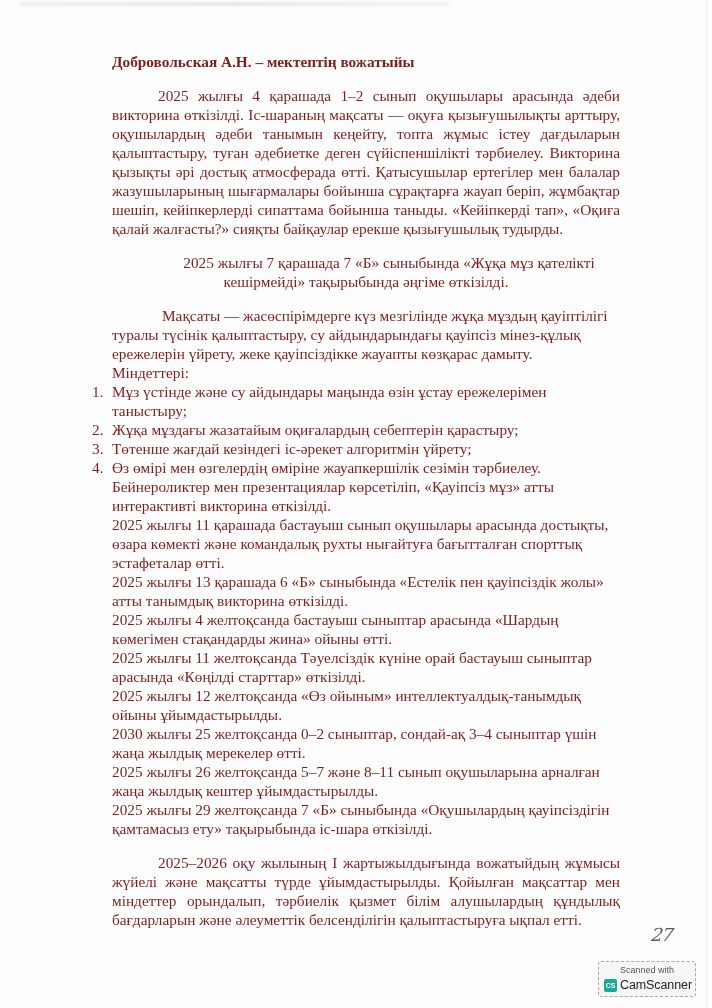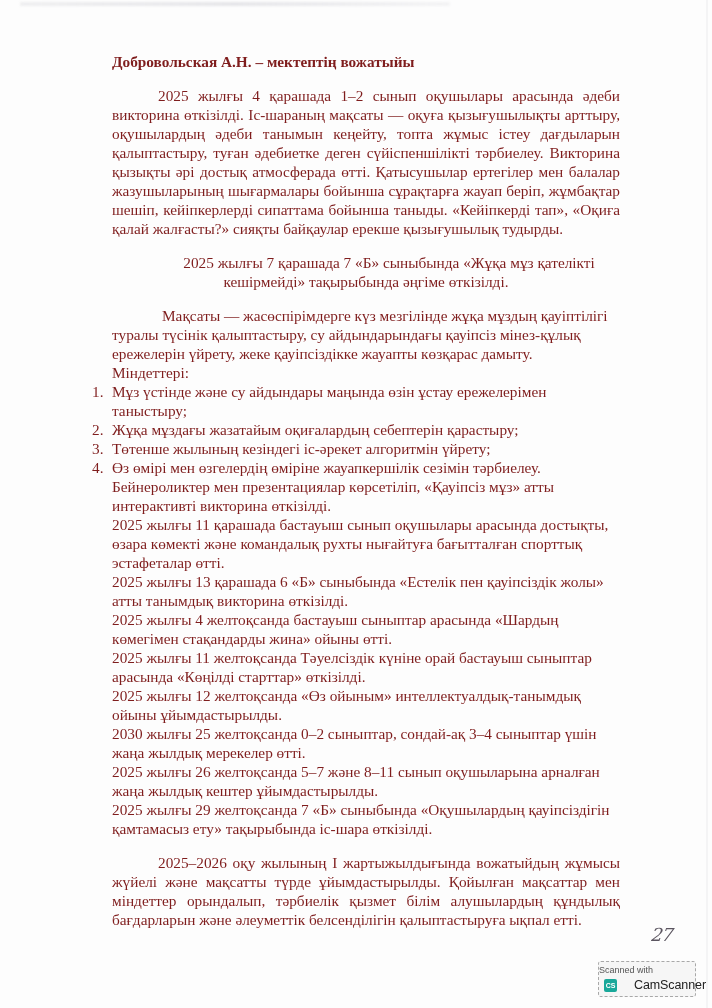--- a/index.html
+++ b/index.html
@@ -97,31 +97,31 @@
       border: 1px dashed #a8a8a8;
       border-radius: 3px;
       background: #f6f6f6;
       font-family: "Liberation Sans", sans-serif;
     }
     .cs-scanned {
       position: absolute;
       top: 3px;
       left: 0;
       width: 100%;
-      text-align: left;
+      text-align: center;
       font-size: 9px;
       color: #555;
     }
     .cs-row {
       position: absolute;
       top: 16px;
       left: 5px;
       display: flex;
       align-items: center;
-      gap: 17px;
+      gap: 3px;
     }
     .cs-logo {
       width: 13px;
       height: 13px;
       background: #19a89a;
       border-radius: 2px;
       color: #fff;
       font-size: 7px;
       font-weight: bold;
       line-height: 13px;
@@ -141,21 +141,21 @@
 
 <div class="page">
   <p class="heading">Добровольская А.Н. – мектептің вожатыйы</p>
   <p class="indent-p">2025 жылғы 4 қарашада 1–2 сынып оқушылары арасында әдеби викторина өткізілді. Іс-шараның мақсаты — оқуға қызығушылықты арттыру, оқушылардың әдеби танымын кеңейту, топта жұмыс істеу дағдыларын қалыптастыру, туған әдебиетке деген сүйіспеншілікті тәрбиелеу. Викторина қызықты әрі достық атмосферада өтті. Қатысушылар ертегілер мен балалар жазушыларының шығармалары бойынша сұрақтарға жауап беріп, жұмбақтар шешіп, кейіпкерлерді сипаттама бойынша таныды. «Кейіпкерді тап», «Оқиға қалай жалғасты?» сияқты байқаулар ерекше қызығушылық тудырды.</p>
   <p class="indent-p nojust">2025 жылғы 7 қарашада 7 «Б» сыныбында «Жұқа мұз қателікті кешірмейді» тақырыбында әңгіме өткізілді.</p>
   <p class="indent-p deep">Мақсаты — жасөспірімдерге күз мезгілінде жұқа мұздың қауіптілігі туралы түсінік қалыптастыру, су айдындарындағы қауіпсіз мінез-құлық ережелерін үйрету, жеке қауіпсіздікке жауапты көзқарас дамыту.</p>
   <p class="para">Міндеттері:</p>
   <ol class="tasks">
     <li><span class="num">1.</span><span>Мұз үстінде және су айдындары маңында өзін ұстау ережелерімен таныстыру;</span></li>
     <li><span class="num">2.</span><span>Жұқа мұздағы жазатайым оқиғалардың себептерін қарастыру;</span></li>
-    <li><span class="num">3.</span><span>Төтенше жылының кезіндегі іс-әрекет алгоритмін үйрету;</span></li>
+    <li><span class="num">3.</span><span>Төтенше жағдай кезіндегі іс-әрекет алгоритмін үйрету;</span></li>
     <li><span class="num">4.</span><span>Өз өмірі мен өзгелердің өміріне жауапкершілік сезімін тәрбиелеу.</span></li>
   </ol>
   <p class="para">Бейнероликтер мен презентациялар көрсетіліп, «Қауіпсіз мұз» атты интерактивті викторина өткізілді.</p>
   <p class="para">2025 жылғы 11 қарашада бастауыш сынып оқушылары арасында достықты, өзара көмекті және командалық рухты нығайтуға бағытталған спорттық эстафеталар өтті.</p>
   <p class="para">2025 жылғы 13 қарашада 6 «Б» сыныбында «Естелік пен қауіпсіздік жолы» атты танымдық викторина өткізілді.</p>
   <p class="para">2025 жылғы 4 желтоқсанда бастауыш сыныптар арасында «Шардың көмегімен стақандарды жина» ойыны өтті.</p>
   <p class="para">2025 жылғы 11 желтоқсанда Тәуелсіздік күніне орай бастауыш сыныптар арасында «Көңілді старттар» өткізілді.</p>
   <p class="para">2025 жылғы 12 желтоқсанда «Өз ойыным» интеллектуалдық-танымдық ойыны ұйымдастырылды.</p>
   <p class="para">2030 жылғы 25 желтоқсанда 0–2 сыныптар, сондай-ақ 3–4 сыныптар үшін жаңа жылдық мерекелер өтті.</p>
   <p class="para">2025 жылғы 26 желтоқсанда 5–7 және 8–11 сынып оқушыларына арналған жаңа жылдық кештер ұйымдастырылды.</p>

